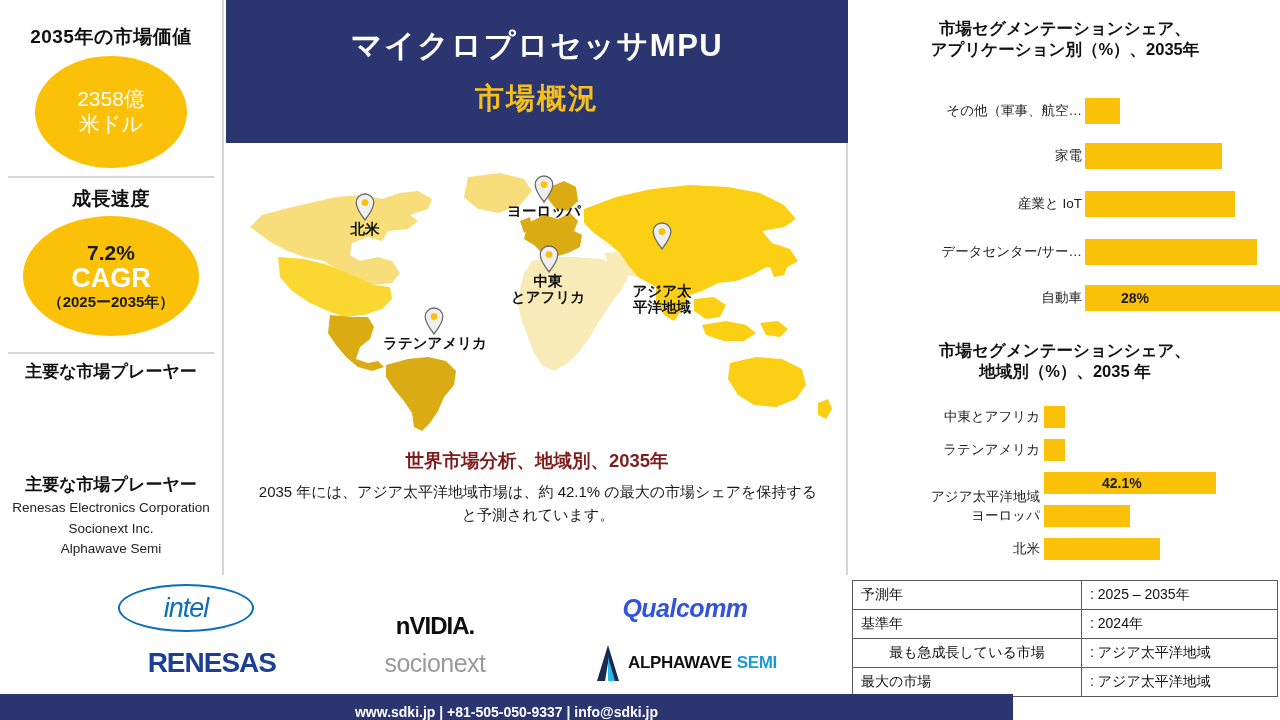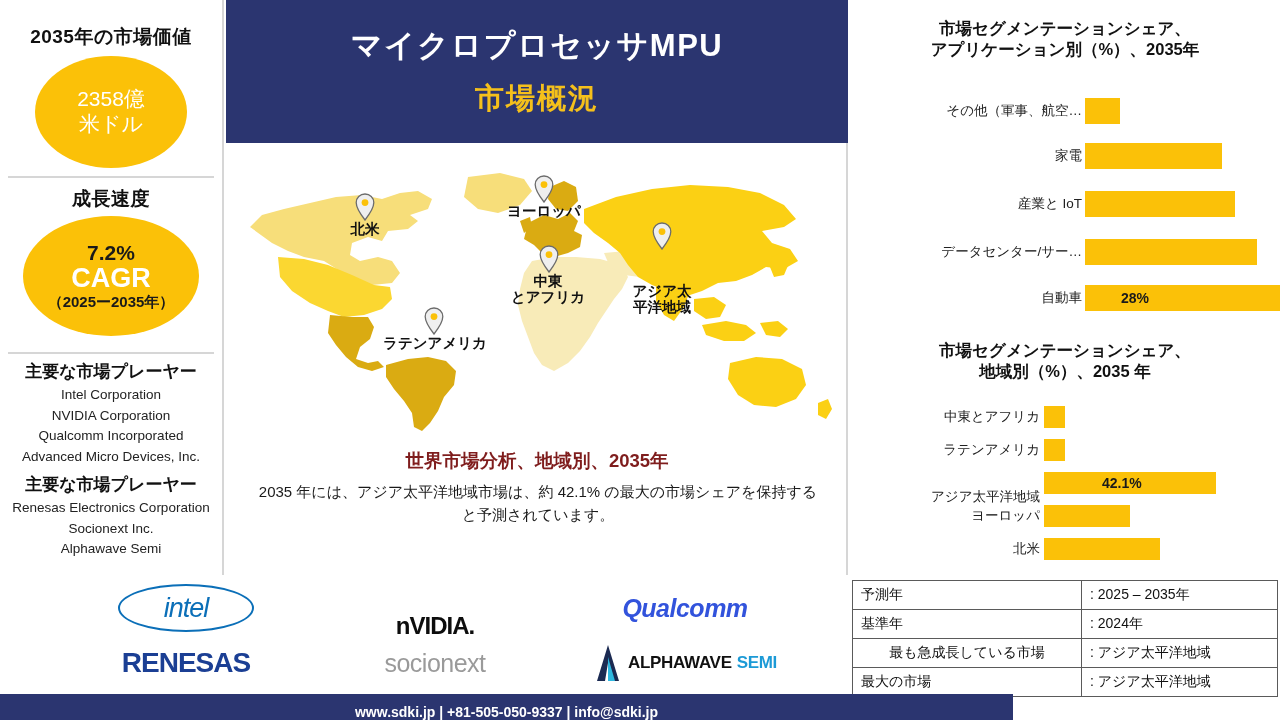--- a/index.html
+++ b/index.html
@@ -111,26 +111,20 @@
         <div class="p1">7.2%</div>
         <div class="p2">CAGR</div>
         <div class="p3">（2025ー2035年）</div>
       </div>
     </div>
 
     <div class="lc-div" style="top:352px;"></div>
 
     <div class="lc-cell" style="top:360px;">
       <div class="players-h">主要な市場プレーヤー</div>
-      <div style="margin-top:2px;">
-        <div class="players-li">Intel Corporation</div>
-        <div class="players-li">NVIDIA Corporation</div>
-        <div class="players-li">Qualcomm Incorporated</div>
-        <div class="players-li">Advanced Micro Devices, Inc.</div>
-      </div>
     </div>
 
     <div class="lc-cell" style="top:473px;">
       <div class="players-h">主要な市場プレーヤー</div>
       <div style="margin-top:2px;">
         <div class="players-li">Renesas Electronics Corporation</div>
         <div class="players-li">Socionext Inc.</div>
         <div class="players-li">Alphawave Semi</div>
       </div>
     </div>
@@ -300,21 +294,21 @@
         <path d="M14 13 C20 7, 34 7, 40 13 C34 19, 20 19, 14 13 Z" fill="#ffffff"></path>
         <circle cx="28" cy="13" r="5" fill="#76B900"></circle>
       </svg>
       <span class="nv-text">nVIDIA.</span>
     </div>
 
     <div class="logo" style="left:590px;top:6px;width:190px;height:50px;">
       <span class="qc">Qualcomm</span>
     </div>
 
-    <div class="logo" style="left:96px;top:62px;width:180px;height:48px;">
+    <div class="logo" style="left:96px;top:62px;width:180px;height:48px;justify-content:flex-end;">
       <span class="ren">RENESAS</span>
     </div>
 
     <div class="logo" style="left:340px;top:62px;width:190px;height:48px;">
       <span class="soc">socionext</span>
     </div>
 
     <div class="logo" style="left:586px;top:62px;width:200px;height:48px;">
       <svg width="26" height="40" viewBox="0 0 26 40" style="margin-right:7px;">
         <path d="M13 2 L24 38 L16 38 L13 20 L10 38 L2 38 Z" fill="#1b2a52"></path>

